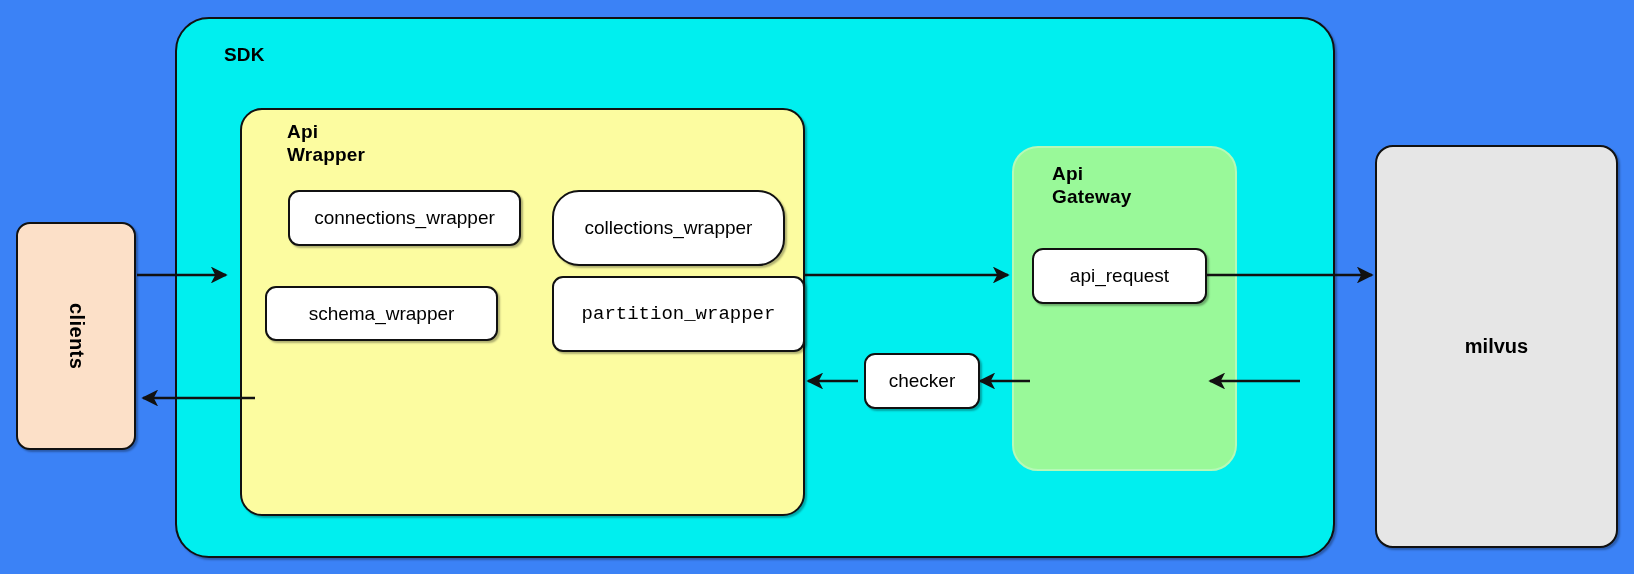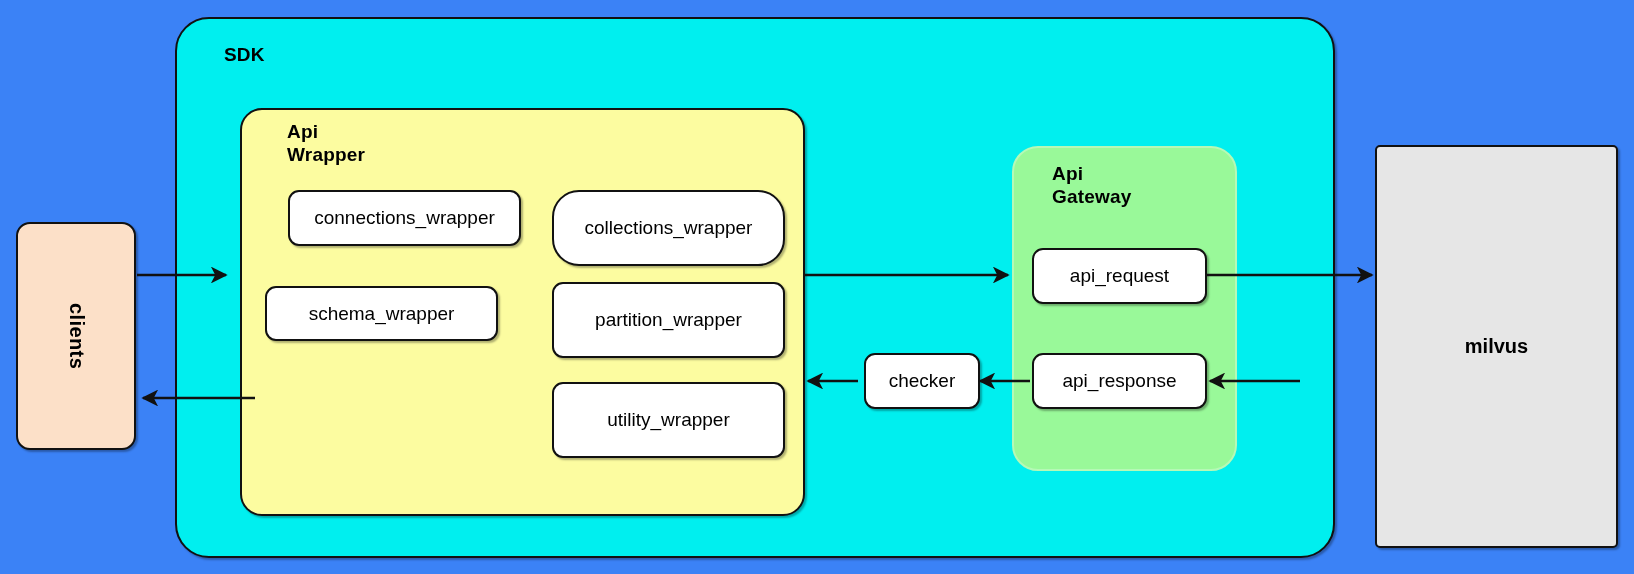--- a/index.html
+++ b/index.html
@@ -81,21 +81,21 @@
     color: #000000;
     box-shadow: 2px 2px 2px rgba(0,0,0,0.30);
   }
 
   
   #node-connections-wrapper { left: 265px; top: 190px;  width: 233px; height: 56px; margin-left: 23px; }
   #node-schema-wrapper      { left: 265px; top: 286px;  width: 233px; height: 55px; }
   #node-index-wrapper       { left: 265px; top: 382px;  width: 233px; height: 76px; }
   
   #node-collections-wrapper { left: 552px; top: 190px;  width: 233px; height: 76px; border-radius: 27px; }
-  #node-partition-wrapper   { left: 552px; top: 282px;  width: 233px; height: 76px; }
+  #node-partition-wrapper   { left: 552px; top: 276px;  width: 253px; height: 76px; font-family: Liberation Mono, monospace; }
   #node-utility-wrapper     { left: 552px; top: 382px;  width: 233px; height: 76px; }
 
   
   #node-api-request  { left: 1032px; top: 248px; width: 175px; height: 56px; }
   #node-api-response { left: 1032px; top: 353px; width: 175px; height: 56px; }
 
   
   #node-checker { left: 864px; top: 353px; width: 116px; height: 56px; }
 
   
@@ -119,21 +119,21 @@
   }
 
   
   #node-milvus {
     left: 1375px;
     top: 145px;
     width: 243px;
     height: 403px;
     background: #e6e6e6;
     border: 2px solid #111111;
-    border-radius: 5px;
+    border-radius: 18px;
     box-shadow: 2px 2px 2px rgba(0,0,0,0.30);
     font-weight: bold;
     font-size: 20px;
     color: #000000;
   }
 
   
   #connectors {
     position: absolute;
     left: 0; top: 0;
@@ -158,24 +158,22 @@
 
   <div class="box" id="api-gateway-container">
     <div class="group-title" id="api-gateway-title">Api
 Gateway</div>
   </div>
 
   <div class="box node" id="node-connections-wrapper">connections_wrapper</div>
   <div class="box node" id="node-collections-wrapper">collections_wrapper</div>
   <div class="box node" id="node-schema-wrapper">schema_wrapper</div>
   <div class="box node" id="node-partition-wrapper">partition_wrapper</div>
-  <div class="box node" id="node-utility-wrapper">utility_wrapper</div>
 
   <div class="box node" id="node-api-request">api_request</div>
-  <div class="box node" id="node-api-response">api_response</div>
 
   <div class="box node" id="node-checker">checker</div>
 
   <div class="box" id="node-clients">
     <span class="vtext">clients</span>
   </div>
 
   <div class="box" id="node-milvus">milvus</div>
 
   <svg id="connectors" viewBox="0 0 1634 574">

